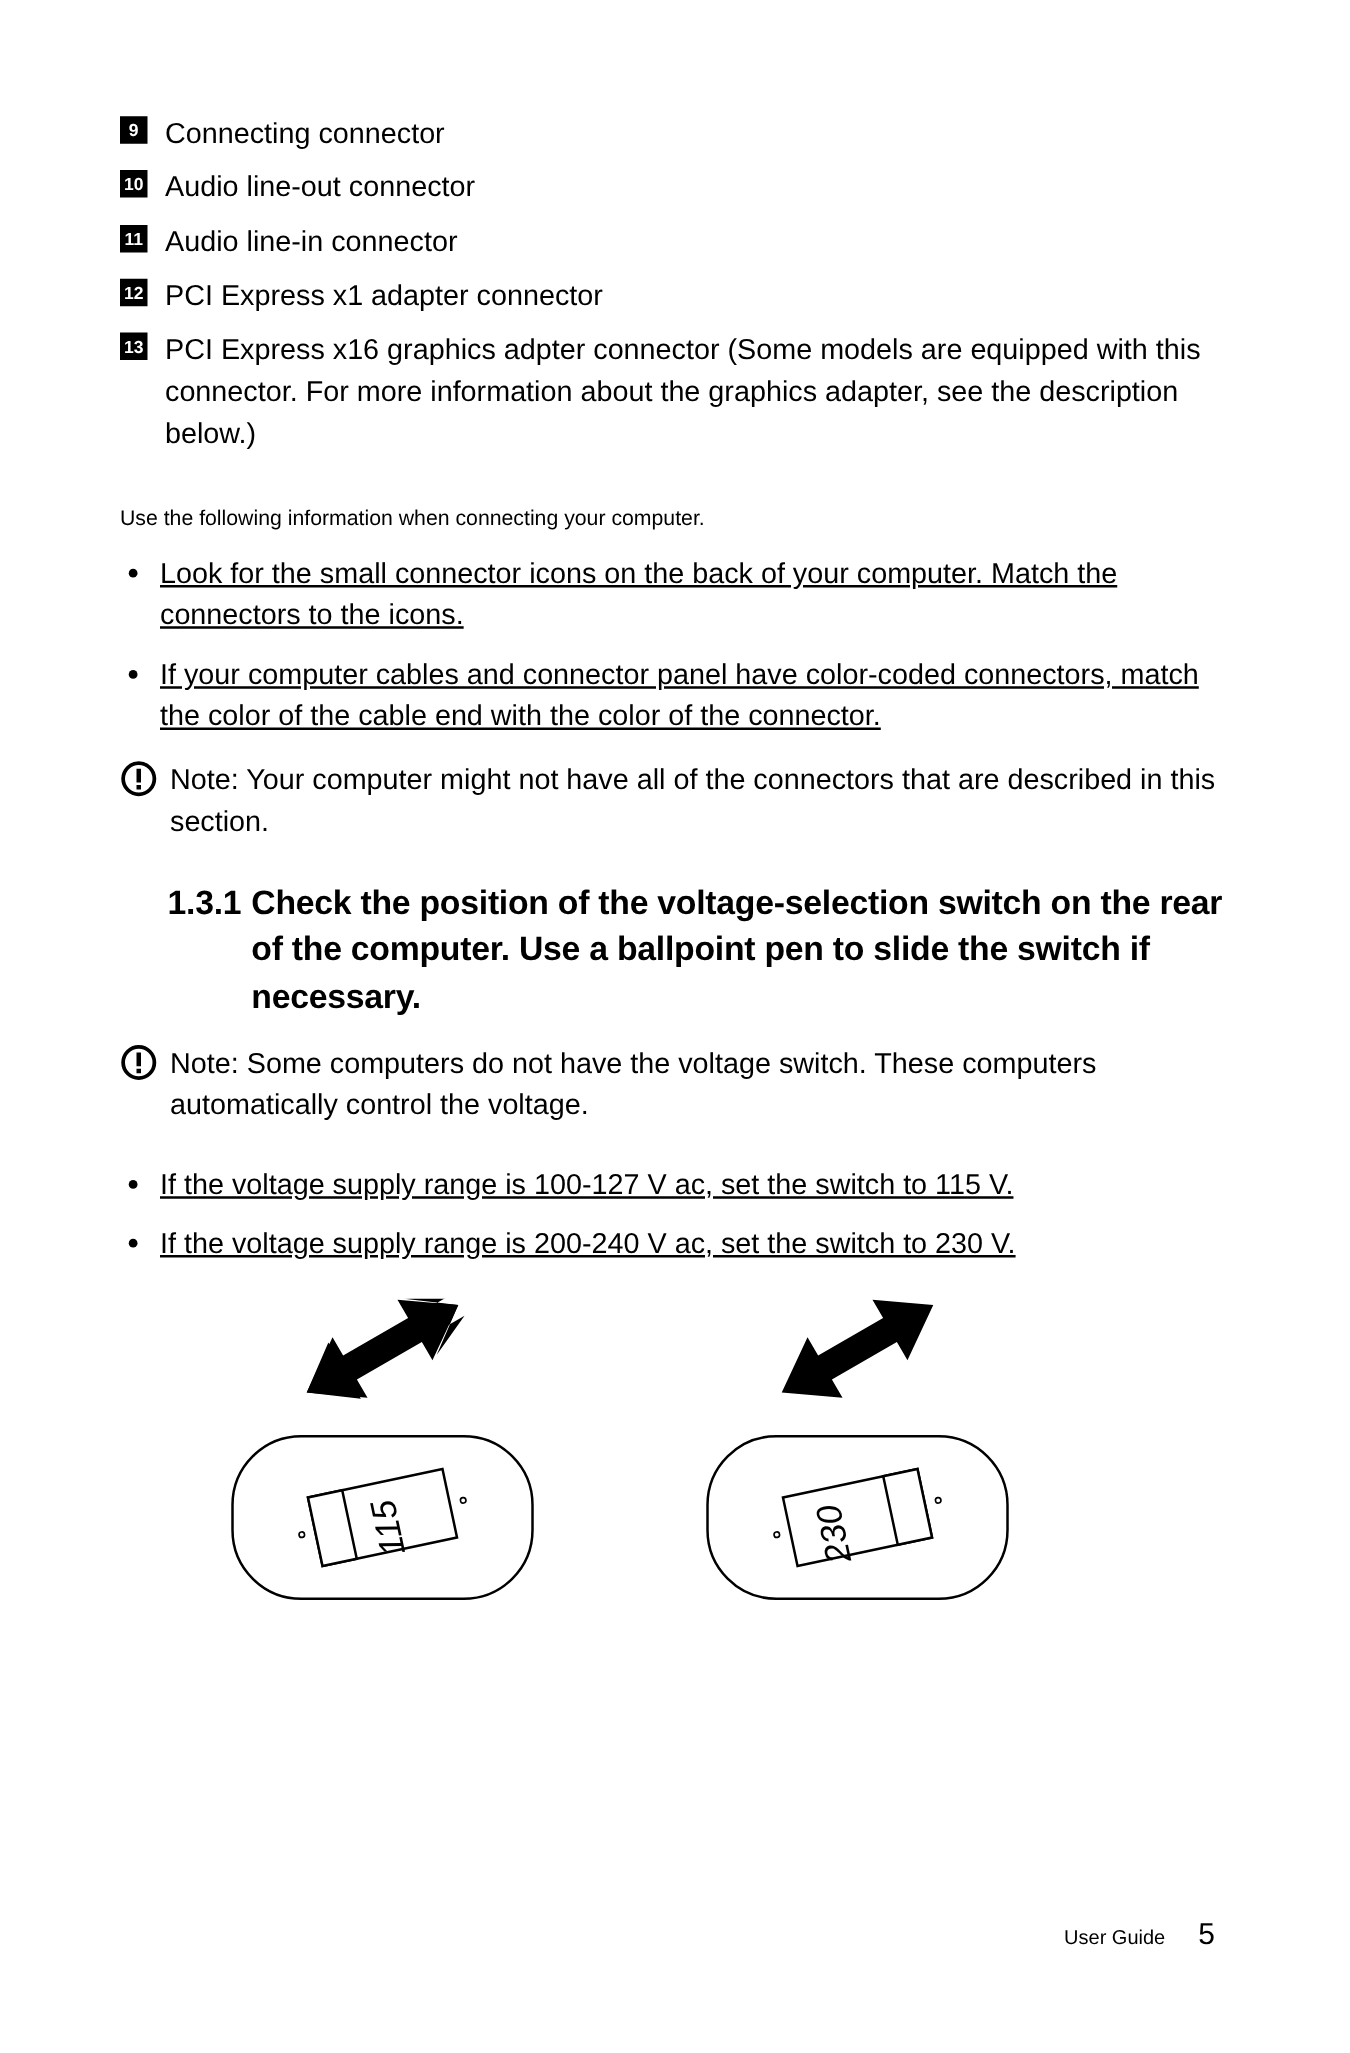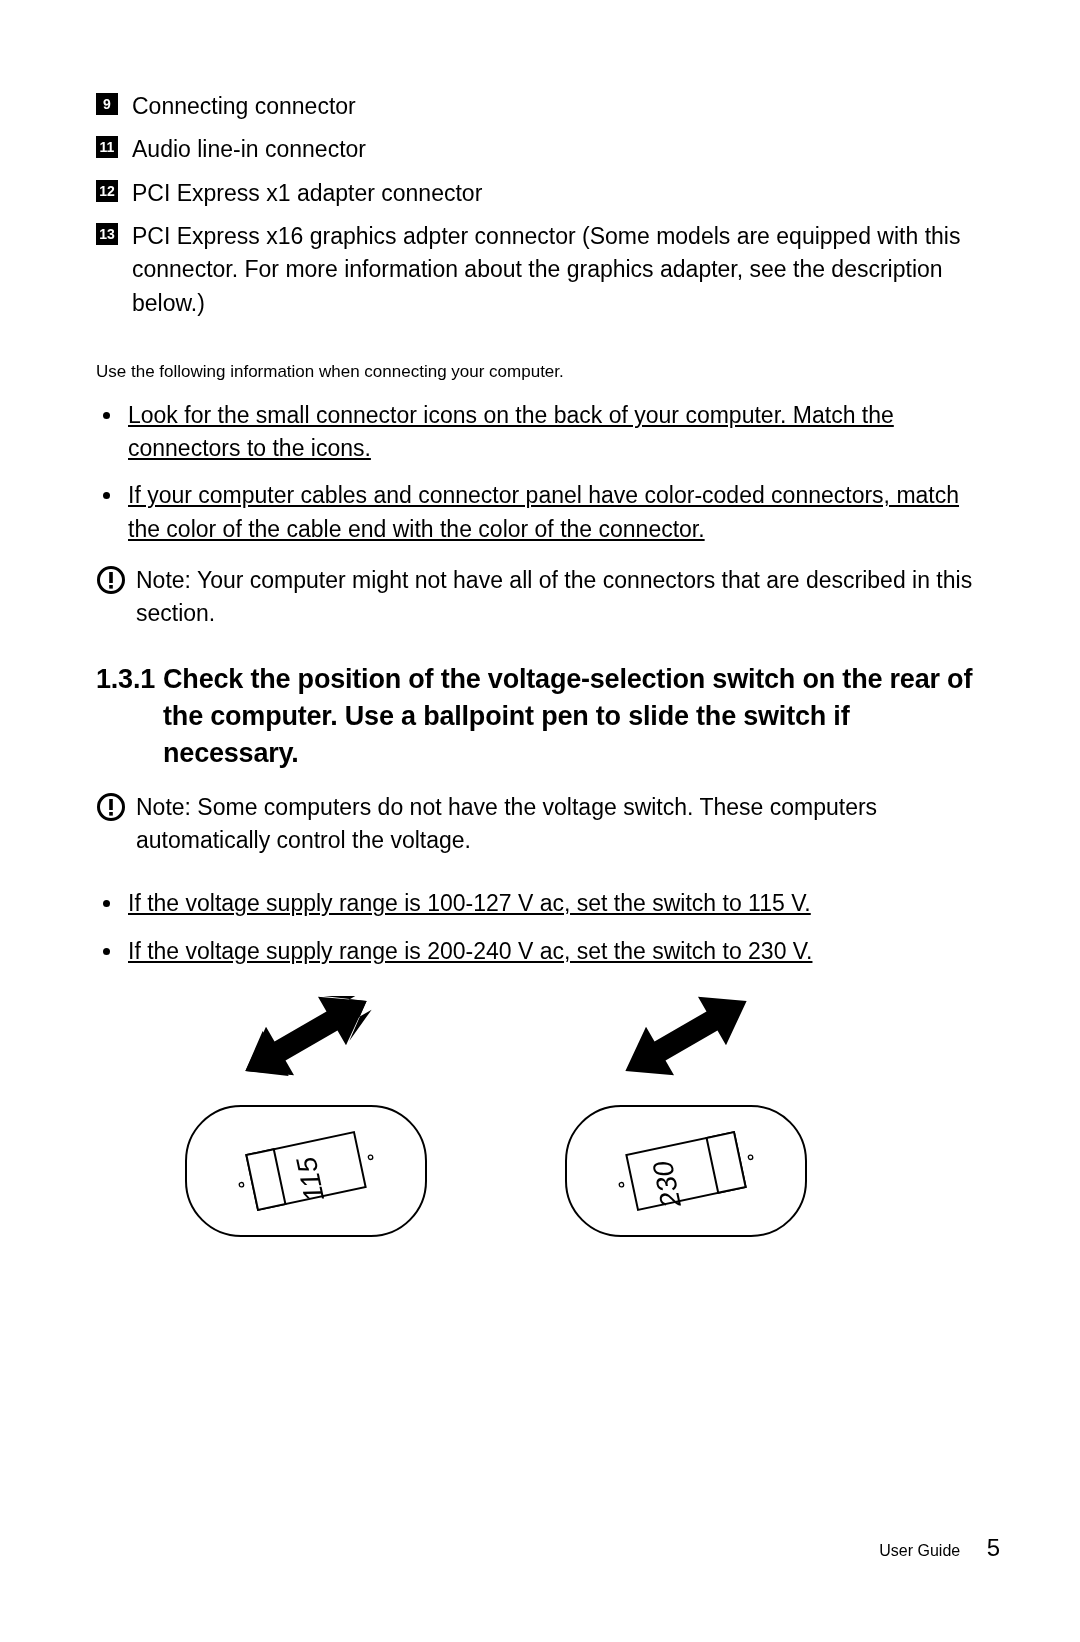--- a/index.html
+++ b/index.html
@@ -76,46 +76,50 @@
   }
   .note-row .nb { font-weight: normal; }
   .h3 {
     font-size: 27px;
     font-weight: bold;
     line-height: 1.38;
     margin: 30px 0 18px 0;
     display: flex;
     letter-spacing: -0.2px;
   }
-  .h3 .hnum { flex-shrink: 0; margin-right: 8px; }
+  .h3 .hnum { flex-shrink: 0; margin-right: 8px; margin-left: 38px; }
   .h3 .htext { flex: 1; }
   .diagrams {
     display: flex;
     gap: 80px;
     margin: 28px 0 0 60px;
   }
   .switch-box { position: relative; width: 300px; height: 260px; }
   .switch-box svg { position: absolute; top: 0; left: 0; }
   .footer {
     position: absolute;
     bottom: 80px;
-    right: 80px;
+    right: 108px;
     font-size: 16px;
   }
   .footer .pg { font-size: 24px; margin-left: 22px; }
 </style>
 </head>
 <body>
 
 <div class="page">
 
   <div class="num-list">
     <div class="num-row">
       <span class="num-box">9</span>
       <span class="num-text">Connecting connector</span>
+    </div>
+    <div class="num-row">
+      <span class="num-box">10</span>
+      <span class="num-text">Audio line-out connector</span>
     </div>
     <div class="num-row">
       <span class="num-box">11</span>
       <span class="num-text">Audio line-in connector</span>
     </div>
     <div class="num-row">
       <span class="num-box">12</span>
       <span class="num-text">PCI Express x1 adapter connector</span>
     </div>
     <div class="num-row">

